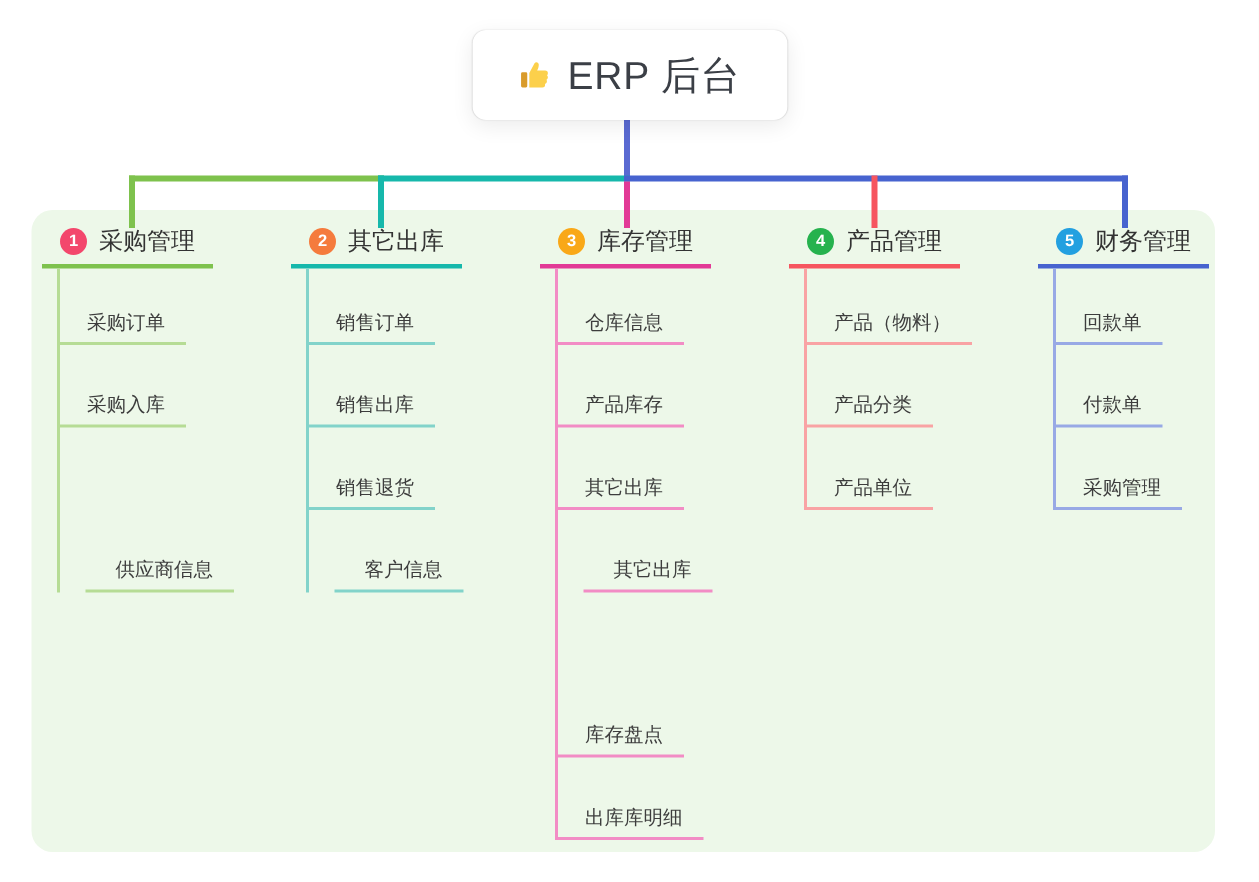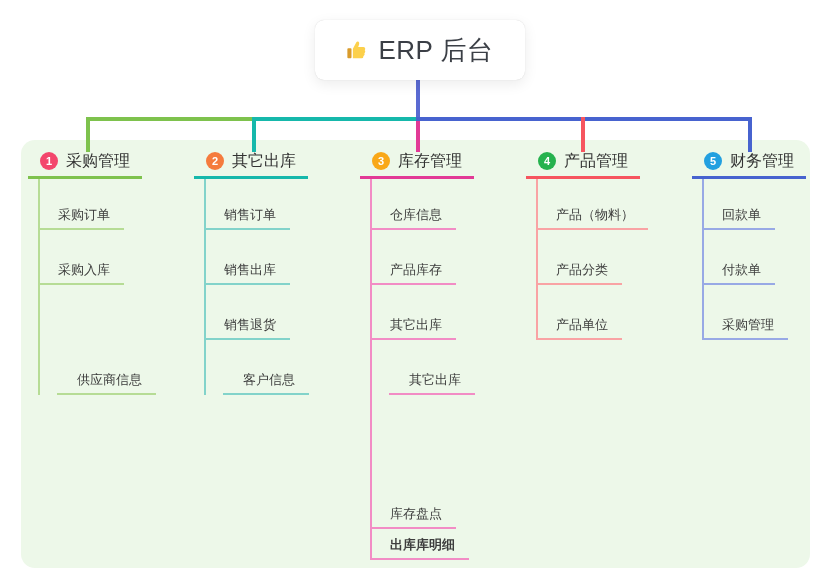--- a/index.html
+++ b/index.html
@@ -53,21 +53,21 @@
   .vl-3 { background:var(--b3l); height:381px; } .vl-4 { background:var(--b4l); height:161px; }
   .vl-5 { background:var(--b5l); height:161px; }
 
   .child { position:absolute; left:10px; display:inline-block; white-space:nowrap;
            font-size:13px; line-height:18px; color:var(--child-text);
            padding:0 14px 4px 20px; border-bottom:2px solid; }
   .cl-1 { border-color:var(--b1l);text-align:right; } .cl-2 { border-color:var(--b2l); }
   .cl-3 { border-color:var(--b3l); } .cl-4 { border-color:var(--b4l);text-align:right; }
   .cl-5 { border-color:var(--b5l); }
   .r0 { top:55px; } .r1 { top:110px; } .r2 { top:165px; } .r3 { top:220px;margin-left:19px; }
-  .r4 { top:275px; } .r5 { top:330px;margin-top:24px; } .r6 { top:385px;font-weight:bold; }
+  .r4 { top:275px; } .r5 { top:330px; } .r6 { top:385px; }
 </style>
 </head>
 <body>
 
 <div class="stage">
 
   <div class="panel"></div>
 
   <div class="cline root-line"></div>
   <div class="cline bus-g"></div>

